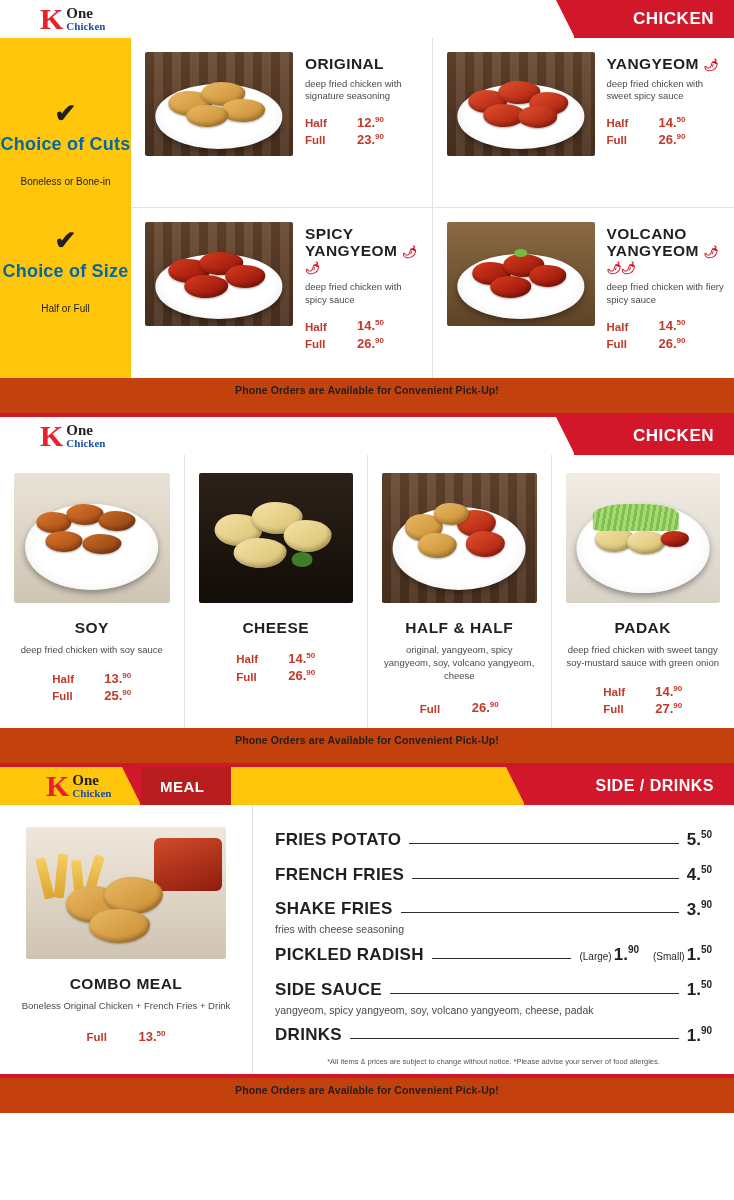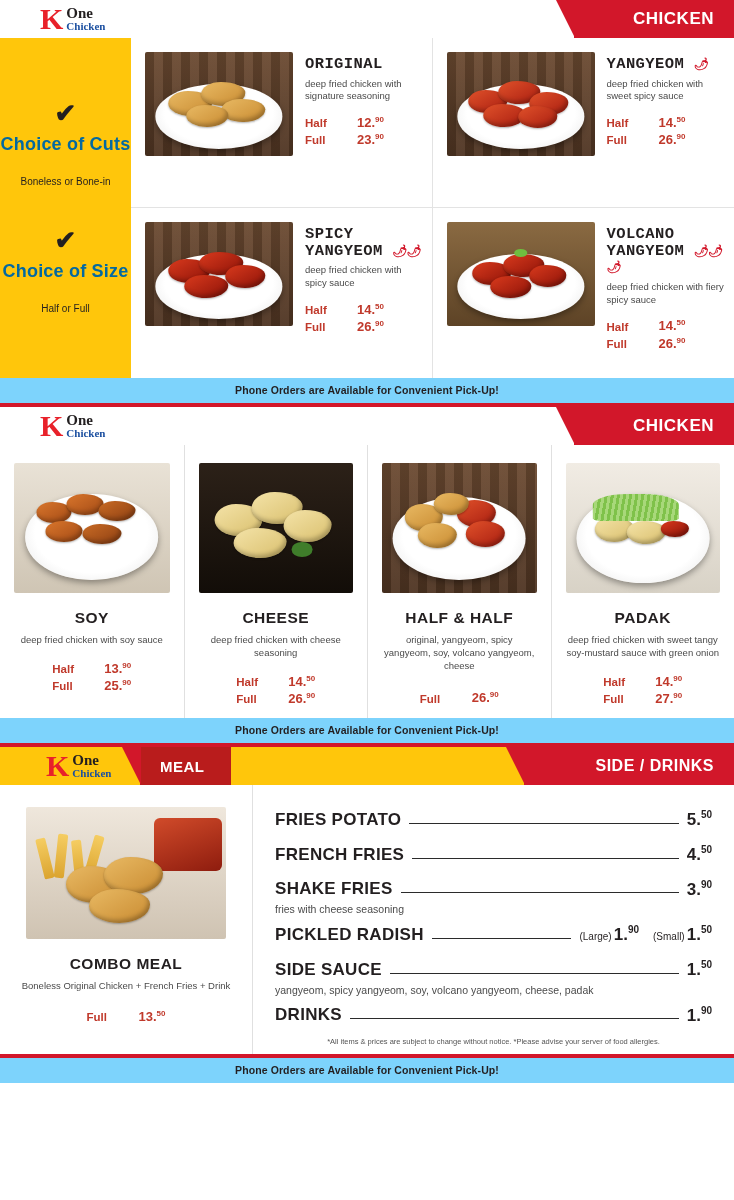--- a/index.html
+++ b/index.html
@@ -79,38 +79,38 @@
   .cell.brd-r { border-right: 1px solid #e3e3e3; }
   .cell.brd-b { border-bottom: 1px solid #e3e3e3; }
 
   .thumb {
     width: 148px; height: 104px; flex: 0 0 148px;
     border-radius: 2px; overflow: hidden; position: relative;
   }
   .info { flex: 1; padding-top: 4px; min-width: 0; }
   .item-name {
     font-weight: bold; font-size: 15.5px; letter-spacing: .4px;
-    color: #231f20; line-height: 1.08; font-family: Liberation Mono, monospace;
+    color: #231f20; line-height: 1.08;
   }
   .item-desc {
     font-size: 9.5px; color: #4a4a4a; margin-top: 5px; line-height: 1.32;
   }
   .prices { margin-top: 12px; }
   .prow { display: flex; align-items: baseline; margin-bottom: 2px; }
   .plabel { width: 52px; color: #c0392b; font-weight: bold; font-size: 11.5px; }
   .pval { color: #c0392b; font-weight: bold; font-size: 13px; }
   .pval sup { font-size: 8px; }
 
   .chili { color: #d2172a; font-size: 12px; letter-spacing: -1px; }
 
   
   .phonebar {
-    background: #7dd3fc; text-align: center;
+    background: #c2410c; text-align: center;
     font-size: 10.5px; font-weight: bold; color: #231f20;
-    padding: 6px 0 7px; letter-spacing: .1px;
+    padding: 6px 0 17px; letter-spacing: .1px;
   }
   .divider-red { height: 4px; background: #d2172a; }
 
   
   .sec2 { background: #fff; padding: 0; }
   .grid4 { display: grid; grid-template-columns: repeat(4,1fr); }
   .col4 { padding: 18px 14px 10px; position: relative; text-align: center; }
   .col4 + .col4 { border-left: 1px solid #e0e0e0; }
   .thumb4 { width: 100%; height: 130px; border-radius: 2px; overflow: hidden; }
   .name4 { font-weight: bold; font-size: 15.5px; margin-top: 16px; letter-spacing: .5px; }
@@ -393,21 +393,20 @@
             <div class="pile" style="bottom:18%;width:86%;height:62%;">
               <div class="nug cheesy" style="left:4%;top:18%;width:36%;height:40%;"></div>
               <div class="nug cheesy" style="left:32%;top:4%;width:38%;height:40%;"></div>
               <div class="nug cheesy" style="left:56%;top:26%;width:36%;height:40%;"></div>
               <div class="nug cheesy" style="left:18%;top:48%;width:40%;height:38%;"></div>
               <div class="greens" style="left:62%;top:66%;width:16%;height:18%;background:#3f7d2a;"></div>
             </div>
           </div>
         </div>
         <div class="name4">CHEESE</div>
-        <div class="desc4">deep fried chicken with cheese seasoning</div>
         <div class="prices4">
           <div class="prow">
             <span class="plabel">Half</span>
             <span class="pval"><span>14.</span><sup>50</sup></span>
           </div>
           <div class="prow">
             <span class="plabel">Full</span>
             <span class="pval"><span>26.</span><sup>90</sup></span>
           </div>
         </div>

